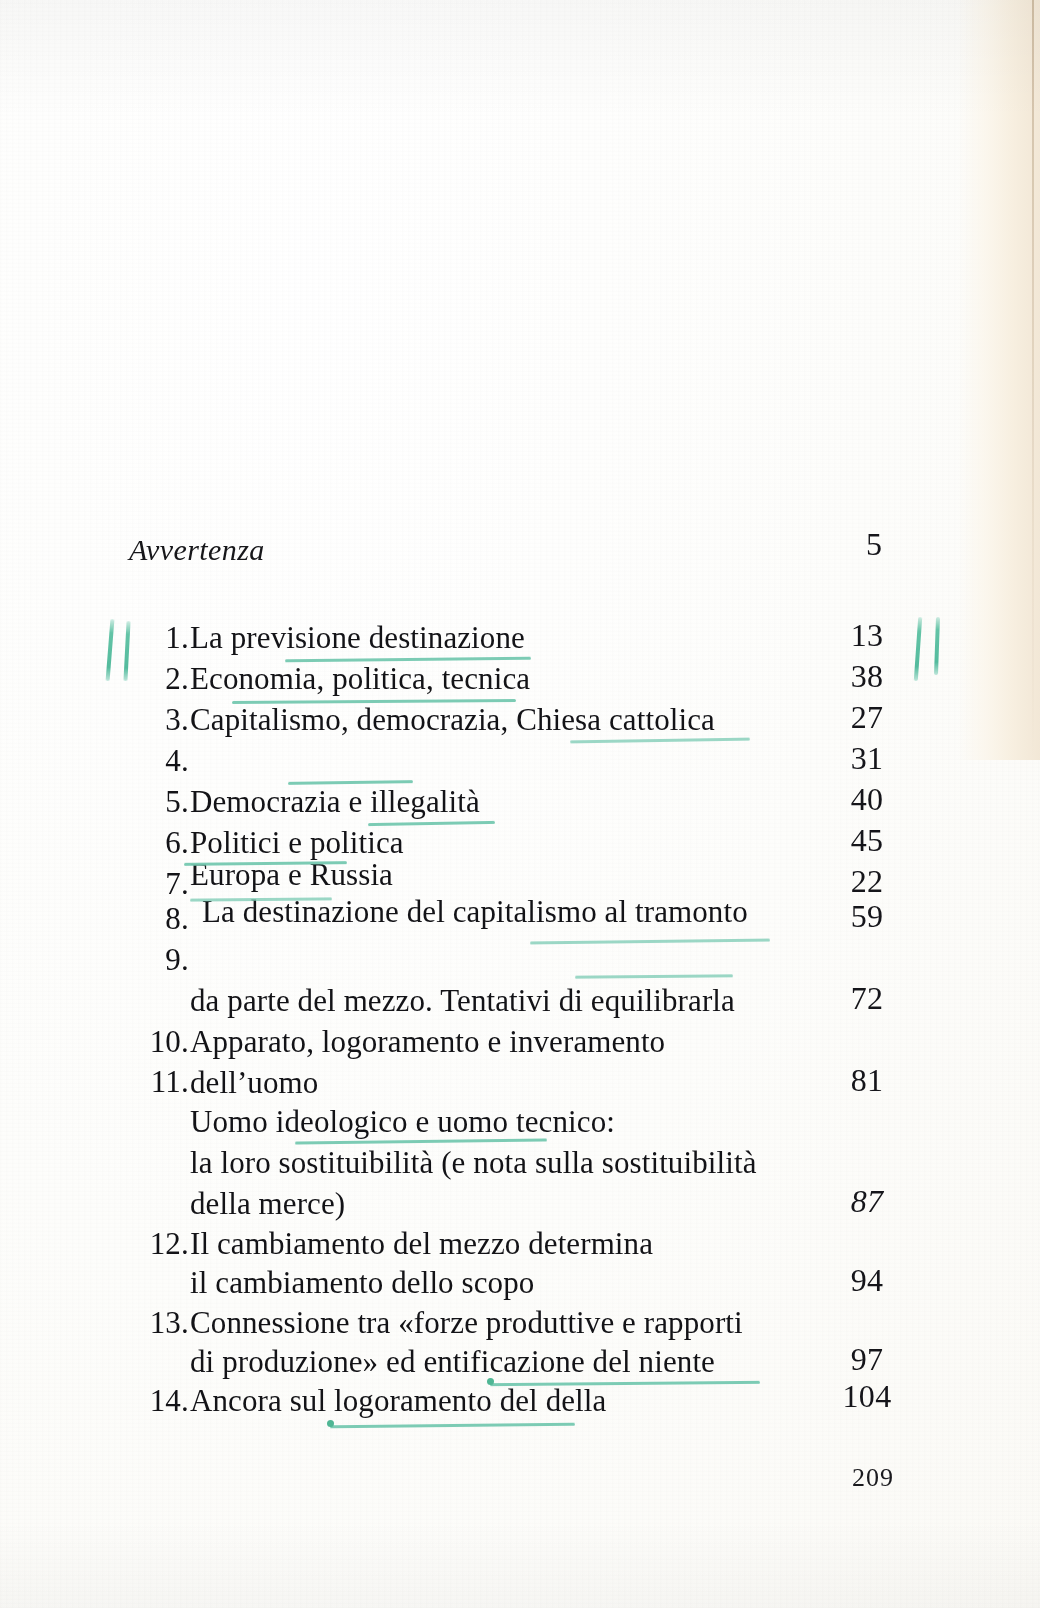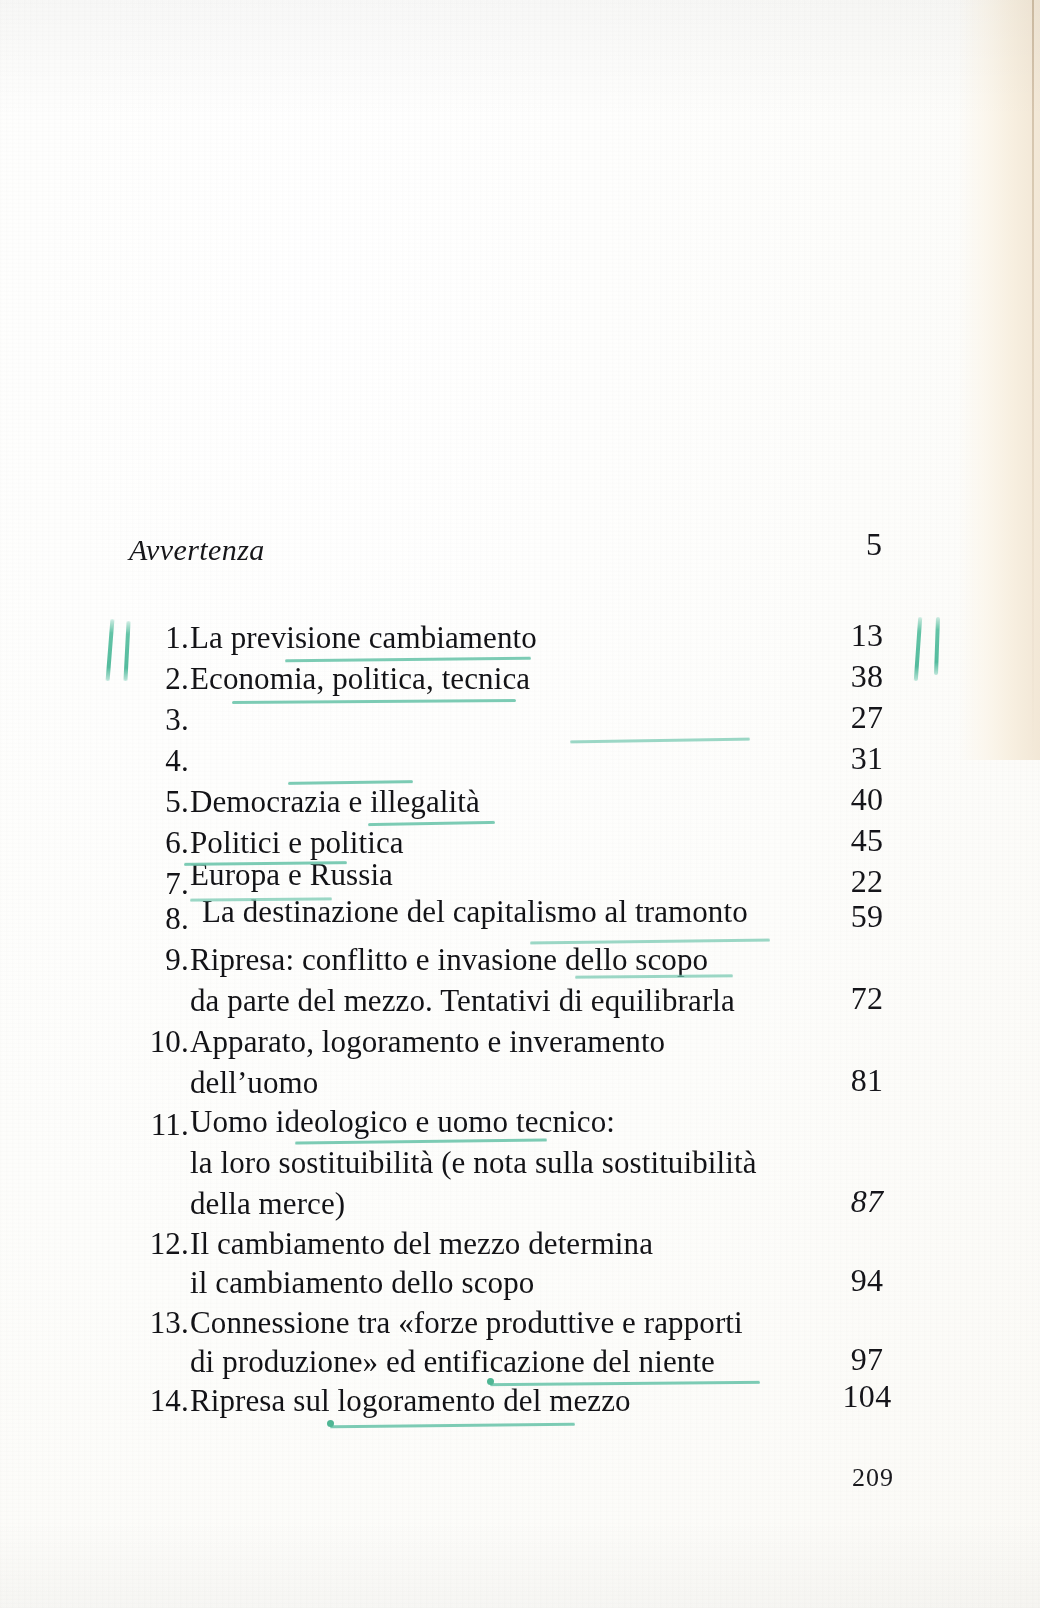--- a/index.html
+++ b/index.html
@@ -132,28 +132,29 @@
   <div id="edge-band"></div>
   <div id="edge-shadow-top"></div>
   <div id="edge-shadow-bottom"></div>
 
   <div id="toc">
 
     <div class="heading">Avvertenza</div>
     <div class="heading-page">5</div>
 
     <div class="num" style="left:127px;top:620px;">1.</div>
-    <div class="ttl" style="left:190px;top:620px;">La previsione cambiamento</div>
+    <div class="ttl" style="left:190px;top:620px;">La previsione destinazione</div>
     <div class="pnum" style="left:822px;top:617px;">13</div>
 
     <div class="num" style="left:127px;top:661px;">2.</div>
     <div class="ttl" style="left:190px;top:661px;">Economia, politica, tecnica</div>
     <div class="pnum" style="left:822px;top:658px;">38</div>
 
     <div class="num" style="left:127px;top:702px;">3.</div>
+    <div class="ttl" style="left:190px;top:702px;">Capitalismo, democrazia, Chiesa cattolica</div>
     <div class="pnum" style="left:822px;top:699px;">27</div>
 
     <div class="num" style="left:127px;top:743px;">4.</div>
     <div class="pnum" style="left:822px;top:740px;">31</div>
 
     <div class="num" style="left:127px;top:784px;">5.</div>
     <div class="ttl" style="left:190px;top:784px;">Democrazia e illegalità</div>
     <div class="pnum" style="left:822px;top:781px;">40</div>
 
     <div class="num" style="left:127px;top:825px;">6.</div>
@@ -162,47 +163,46 @@
 
     <div class="num" style="left:127px;top:866px;">7.</div>
     <div class="ttl" style="left:190px;top:857px;">Europa e Russia</div>
     <div class="pnum" style="left:822px;top:863px;">22</div>
 
     <div class="num" style="left:127px;top:901px;">8.</div>
     <div class="ttl" style="left:190px;top:894px;margin-left:12px;">La destinazione del capitalismo al tramonto</div>
     <div class="pnum" style="left:822px;top:898px;">59</div>
 
     <div class="num" style="left:127px;top:942px;">9.</div>
-    <div class="ttl" style="left:190px;top:942px;">Ripresa: conflitto e invasione dello scopo</div>
     <div class="ttl" style="left:190px;top:983px;">da parte del mezzo. Tentativi di equilibrarla</div>
     <div class="pnum" style="left:822px;top:980px;">72</div>
 
     <div class="num" style="left:127px;top:1024px;">10.</div>
     <div class="ttl" style="left:190px;top:1024px;">Apparato, logoramento e inveramento</div>
     <div class="ttl" style="left:190px;top:1065px;">dell’uomo</div>
     <div class="pnum" style="left:822px;top:1062px;">81</div>
 
-    <div class="num" style="left:127px;top:1107px;">11.</div>
+    <div class="num" style="left:127px;top:1064px;">11.</div>
     <div class="ttl" style="left:190px;top:1104px;">Uomo ideologico e uomo tecnico:</div>
     <div class="ttl" style="left:190px;top:1145px;">la loro sostituibilità (e nota sulla sostituibilità</div>
     <div class="ttl" style="left:190px;top:1186px;">della merce)</div>
     <div class="pnum" style="left:822px;top:1183px;font-style:italic;">87</div>
 
     <div class="num" style="left:127px;top:1226px;">12.</div>
     <div class="ttl" style="left:190px;top:1226px;">Il cambiamento del mezzo determina</div>
     <div class="ttl" style="left:190px;top:1265px;">il cambiamento dello scopo</div>
     <div class="pnum" style="left:822px;top:1262px;">94</div>
 
     <div class="num" style="left:127px;top:1305px;">13.</div>
     <div class="ttl" style="left:190px;top:1305px;">Connessione tra «forze produttive e rapporti</div>
     <div class="ttl" style="left:190px;top:1344px;">di produzione» ed entificazione del niente</div>
     <div class="pnum" style="left:822px;top:1341px;">97</div>
 
     <div class="num" style="left:127px;top:1383px;">14.</div>
-    <div class="ttl" style="left:190px;top:1383px;">Ripresa sul logoramento del mezzo</div>
+    <div class="ttl" style="left:190px;top:1383px;">Ancora sul logoramento del della</div>
     <div class="pnum" style="left:822px;top:1378px;">104</div>
 
     <div class="folio">209</div>
 
     <div class="mark">
       <div class="vstroke" style="left:108px;top:619px;height:62px;transform:rotate(4.5deg);"></div>
       <div class="vstroke" style="left:125px;top:621px;height:60px;transform:rotate(3deg);"></div>
     </div>
 
     <div class="mark">

